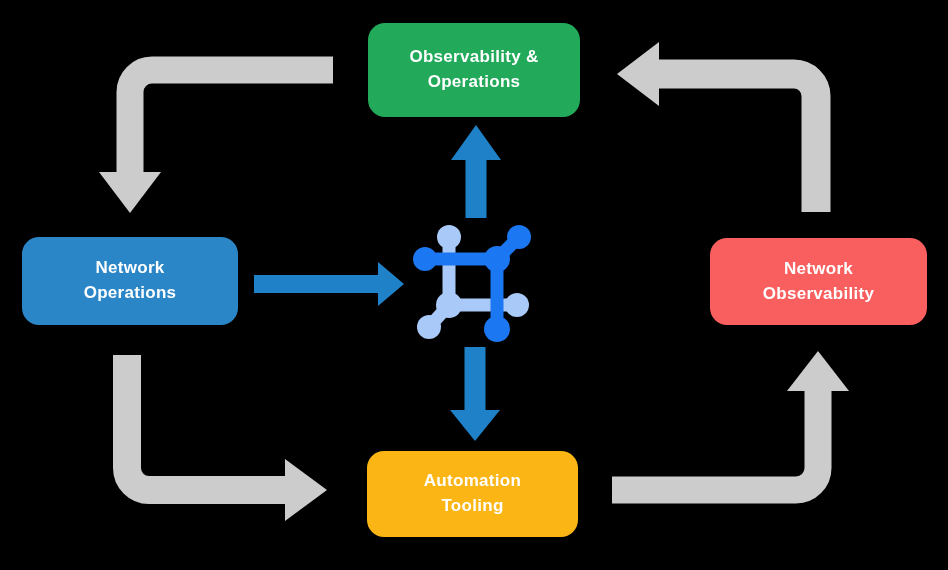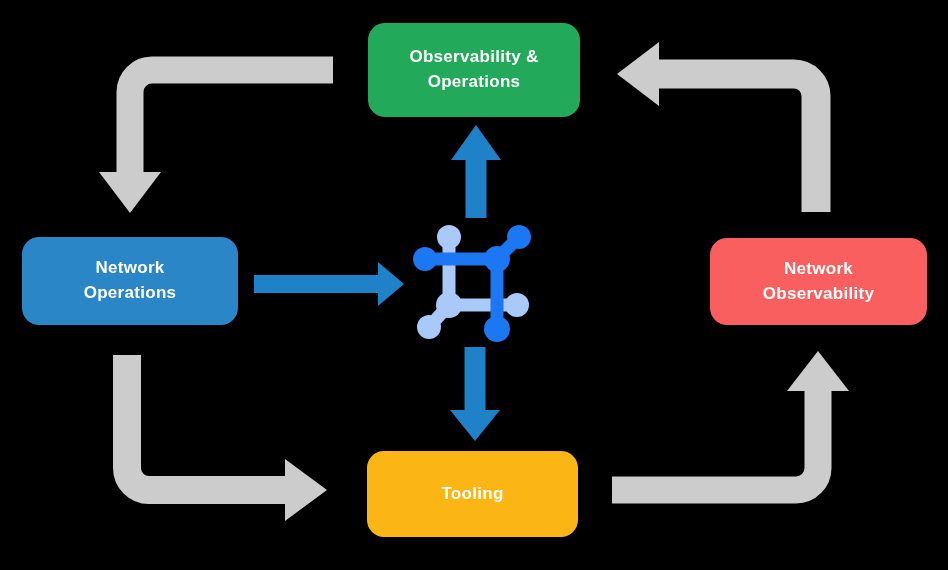--- a/index.html
+++ b/index.html
@@ -59,20 +59,21 @@
     <div>Network</div>
     <div>Operations</div>
   </div>
 
   <div class="node" id="node-infrastructure" style="background-color: rgb(250, 95, 95);">
     <div>Network</div>
     <div>Observability</div>
   </div>
 
   <div class="node" id="node-automation" style="background-color: rgb(251, 182, 21);">
+    <div>Automation</div>
     <div>Tooling</div>
   </div>
 
   <svg id="arrow-layer" viewBox="0 0 948 570" xmlns="http://www.w3.org/2000/svg">
 
     <g>
       <path d="M 333 70 H 152 A 22 22 0 0 0 130 92 V 174" fill="none" stroke-width="27" stroke="#CCCCCC"></path>
       <polygon points="99,172 161,172 130,213" fill="#CCCCCC"></polygon>
     </g>
 

